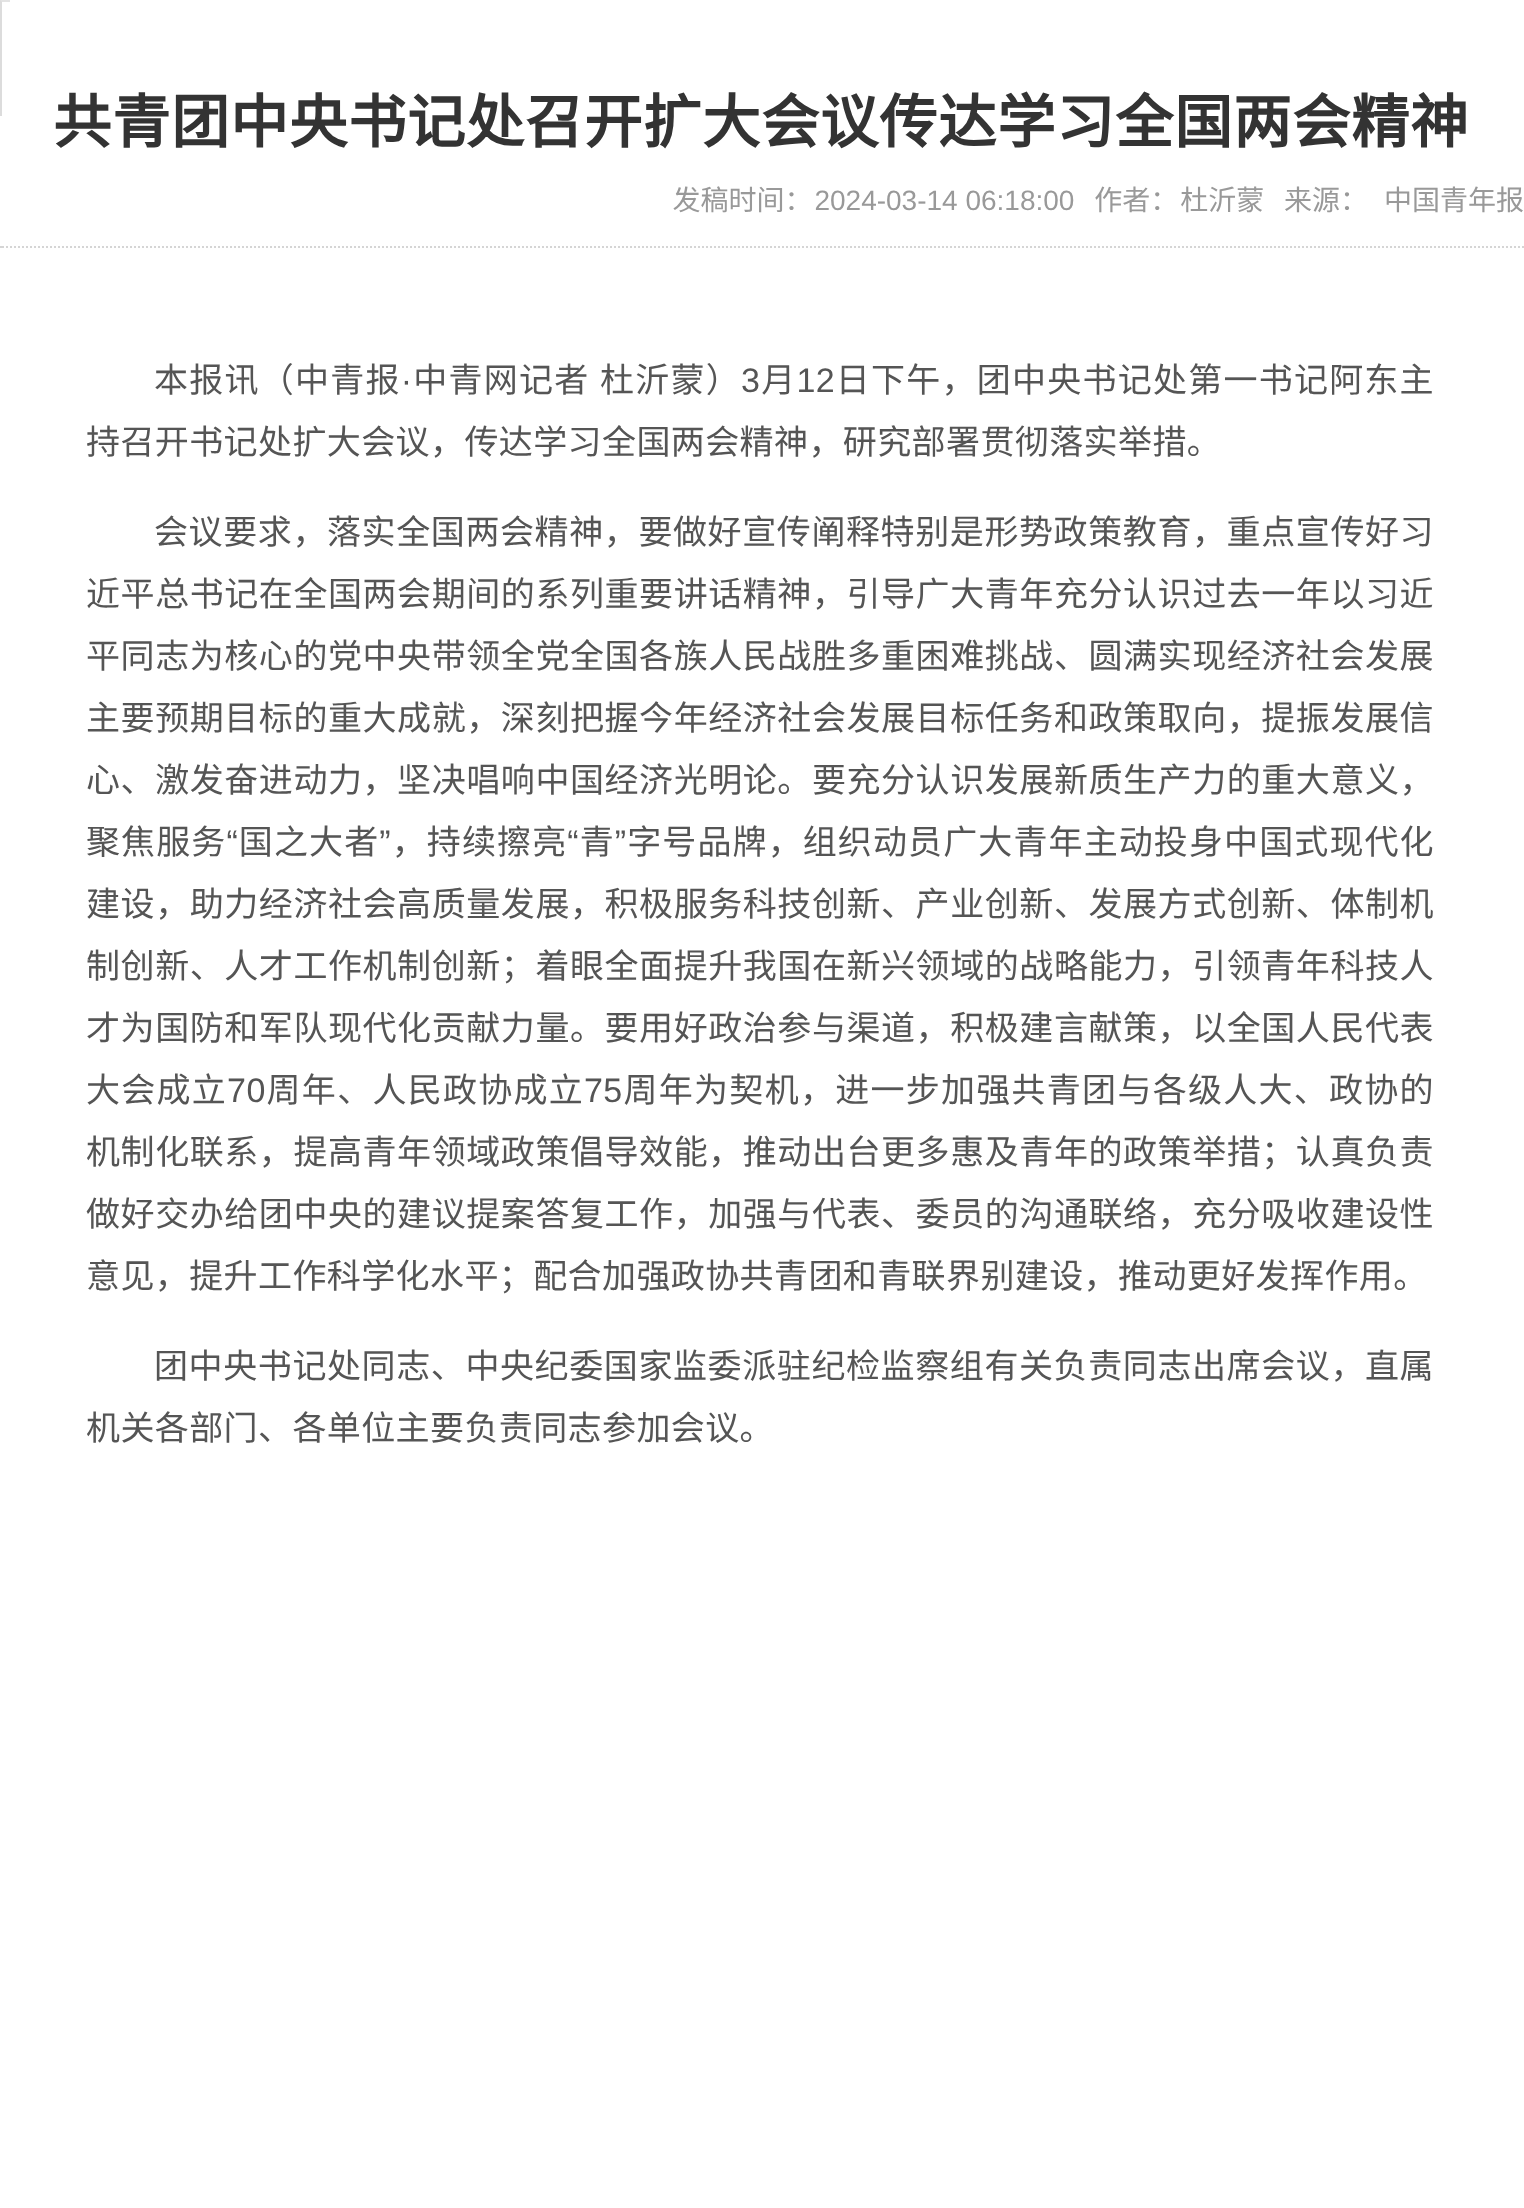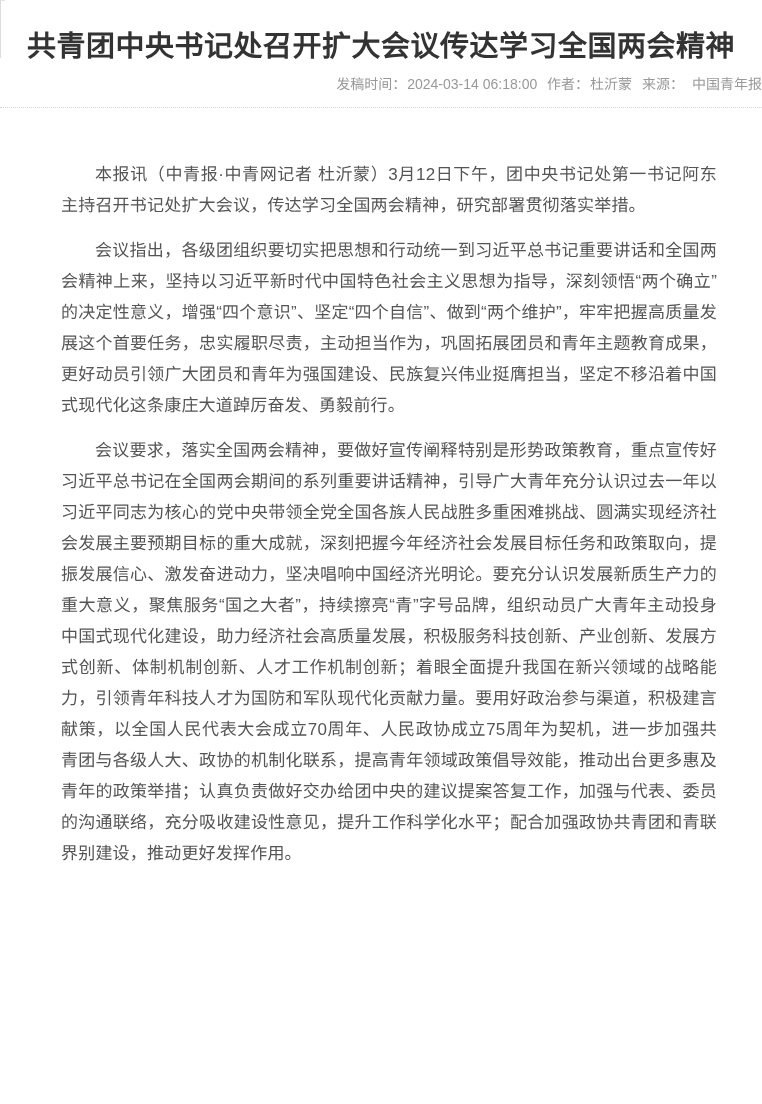--- a/index.html
+++ b/index.html
@@ -16,21 +16,21 @@
     overflow: hidden;
   }
   
   .edge-artifact {
     position: absolute;
     left: 0; top: 0;
     width: 5px; height: 58px;
     border-left: 1px solid #dcdcdc;
     border-top: 1px solid #e3e3e3;
   }
-  .article-header { padding-top: 26px; }
+  .article-header { padding-top: 6px; margin-top: 36px; }
   .page-title {
     margin: 0;
     padding: 0 16px;
     font-size: 29px;
     line-height: 40px;
     font-weight: 600;
     letter-spacing: 0.5px;
     color: #333333;
     text-align: center;
   }
@@ -44,21 +44,21 @@
   }
   .meta-line .meta-item { margin-right: 6px; }
   .meta-line .meta-label { margin-right: 1px; }
   .meta-line .meta-label-source { margin-right: 8px; }
   .meta-divider {
     margin-top: 15px;
     border-bottom: 1px dotted #d5d5d5;
     height: 0;
   }
   .article-body {
-    padding: 51px 45px 0 61px;
+    padding: 51px 45px 0 43px;
     font-size: 17px;
     color: #555555;
   }
   .article-body p {
     margin: 0 0 14px 0;
     line-height: 31px;
     text-indent: 2em;
     text-align: justify;
     letter-spacing: 0.2px;
   }
@@ -77,18 +77,18 @@
       <span class="meta-label">发稿时间：</span><span class="meta-item">2024-03-14 06:18:00</span>
       <span class="meta-label">作者：</span><span class="meta-item">杜沂蒙</span>
       <span class="meta-label meta-label-source">来源：</span><span>中国青年报</span>
     </div>
   </header>
 
   <div class="meta-divider"></div>
 
   <main class="article-body">
     <p>本报讯（中青报·中青网记者 杜沂蒙）3月12日下午，团中央书记处第一书记阿东主持召开书记处扩大会议，传达学习全国两会精神，研究部署贯彻落实举措。</p>
-    <p>会议指出，各级团组织要切实把思想和行动统一到习近平总书记重要讲话和全国两会精神上来，坚持以习近平新时代中国特色社会主义思想为指导，深刻领悟“两个确立”的决定性意义，增强“四个意识”、坚定“四个自信”、做到“两个维护”，牢牢把握高质量发展这个首要任务，忠实履职尽责，主动担当作为，巩固拓展团员和青年主题教育成果，更好动员引领广大团员和青年为强国建设、民族复兴伟业挺膺担当，坚定不移沿着中国式现代化这条康庄大道踔厉奋发、勇毅前行。</p>
     <p>会议要求，落实全国两会精神，要做好宣传阐释特别是形势政策教育，重点宣传好习近平总书记在全国两会期间的系列重要讲话精神，引导广大青年充分认识过去一年以习近平同志为核心的党中央带领全党全国各族人民战胜多重困难挑战、圆满实现经济社会发展主要预期目标的重大成就，深刻把握今年经济社会发展目标任务和政策取向，提振发展信心、激发奋进动力，坚决唱响中国经济光明论。要充分认识发展新质生产力的重大意义，聚焦服务“国之大者”，持续擦亮“青”字号品牌，组织动员广大青年主动投身中国式现代化建设，助力经济社会高质量发展，积极服务科技创新、产业创新、发展方式创新、体制机制创新、人才工作机制创新；着眼全面提升我国在新兴领域的战略能力，引领青年科技人才为国防和军队现代化贡献力量。要用好政治参与渠道，积极建言献策，以全国人民代表大会成立70周年、人民政协成立75周年为契机，进一步加强共青团与各级人大、政协的机制化联系，提高青年领域政策倡导效能，推动出台更多惠及青年的政策举措；认真负责做好交办给团中央的建议提案答复工作，加强与代表、委员的沟通联络，充分吸收建设性意见，提升工作科学化水平；配合加强政协共青团和青联界别建设，推动更好发挥作用。</p>
+    <p>团中央书记处同志、中央纪委国家监委派驻纪检监察组有关负责同志出席会议，直属机关各部门、各单位主要负责同志参加会议。</p>
 
   </main>
 
 </div>
 
 </body></html>

